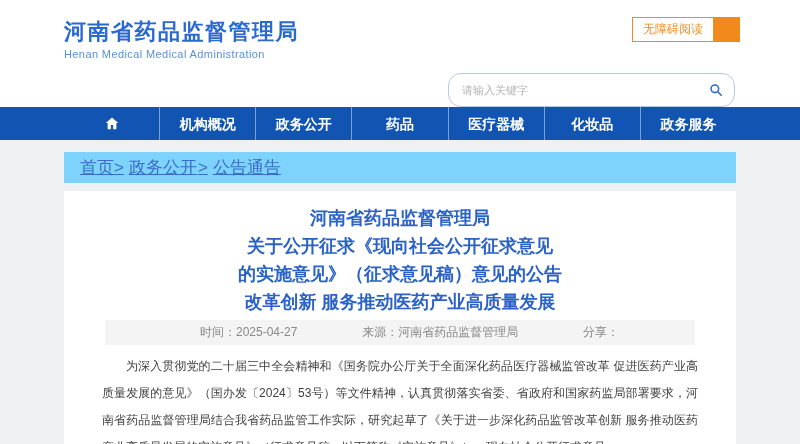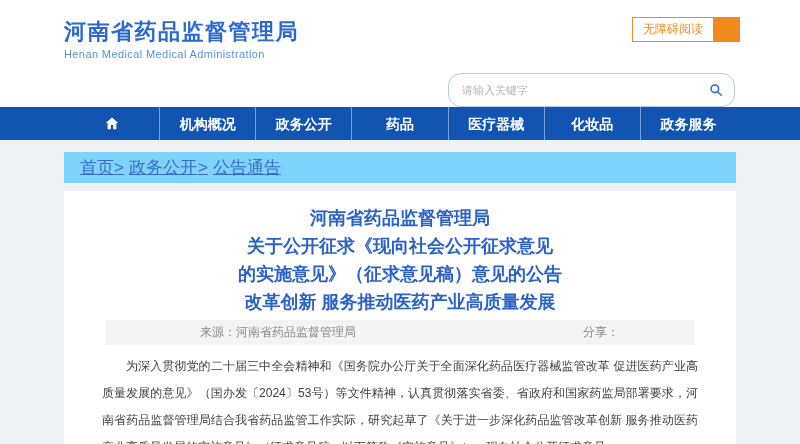--- a/index.html
+++ b/index.html
@@ -109,20 +109,21 @@
 
   <div class="card">
     <h1 class="article-title" style="margin:0;">
       <div>河南省药品监督管理局</div>
       <div>关于公开征求《现向社会公开征求意见</div>
       <div>的实施意见》（征求意见稿）意见的公告</div>
       <div>改革创新 服务推动医药产业高质量发展</div>
     </h1>
 
     <div class="meta">
+      <span><span>时间：</span><span>2025-04-27</span></span>
       <span><span>来源：</span><span>河南省药品监督管理局</span></span>
       <span>分享：</span>
     </div>
 
     <p class="body-text">为深入贯彻党的二十届三中全会精神和《国务院办公厅关于全面深化药品医疗器械监管改革 促进医药产业高质量发展的意见》（国办发〔2024〕53号）等文件精神，认真贯彻落实省委、省政府和国家药监局部署要求，河南省药品监督管理局结合我省药品监管工作实际，研究起草了《关于进一步深化药品监管改革创新 服务推动医药产业高质量发展的实施意见》（征求意见稿，以下简称《实施意见》），现向社会公开征求意见。</p>
   </div>
 
 </div>
 
 </body></html>

